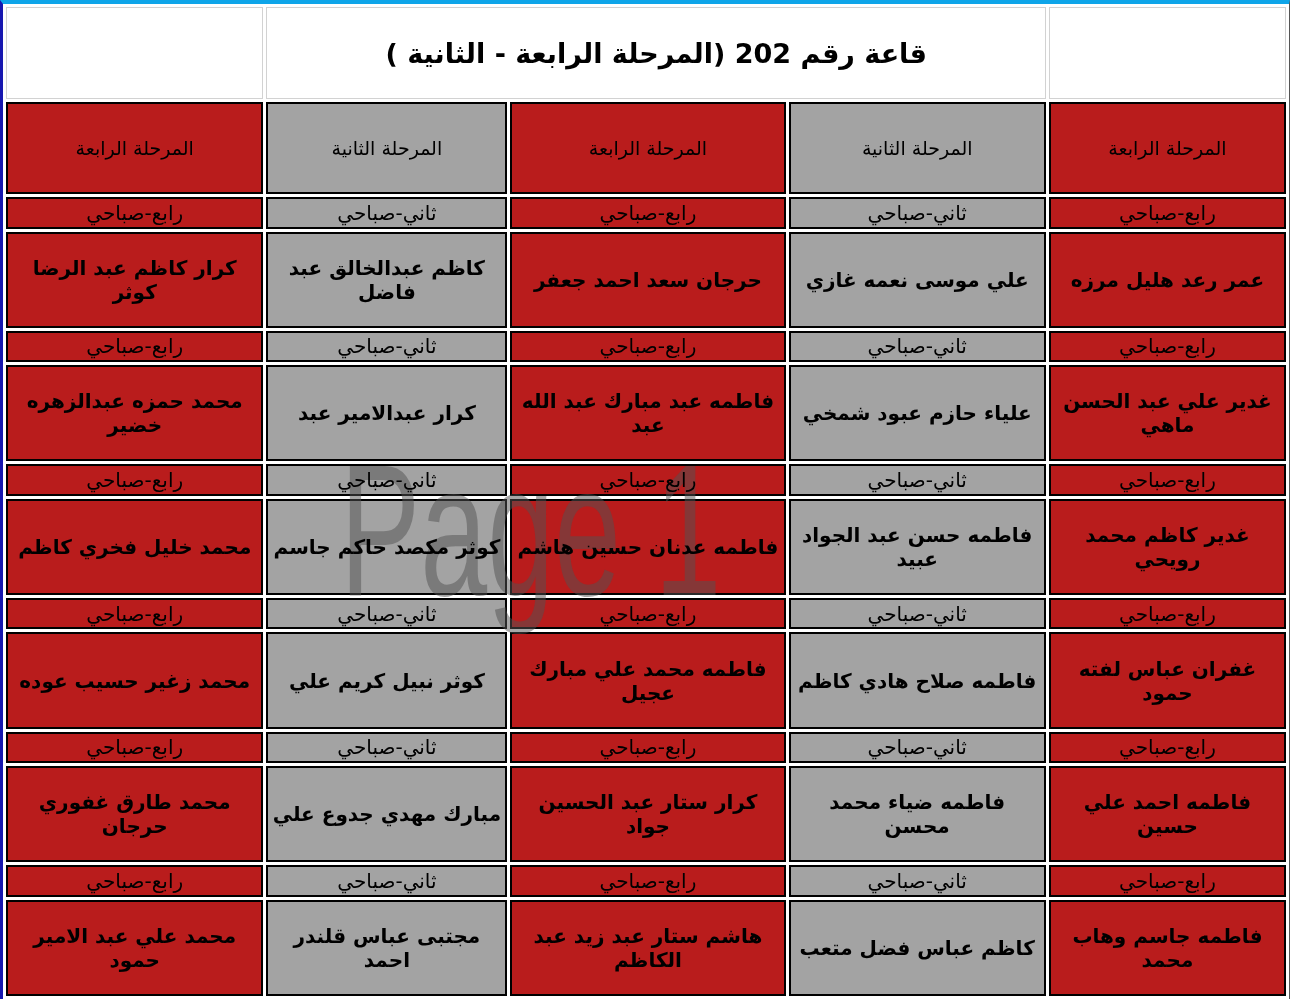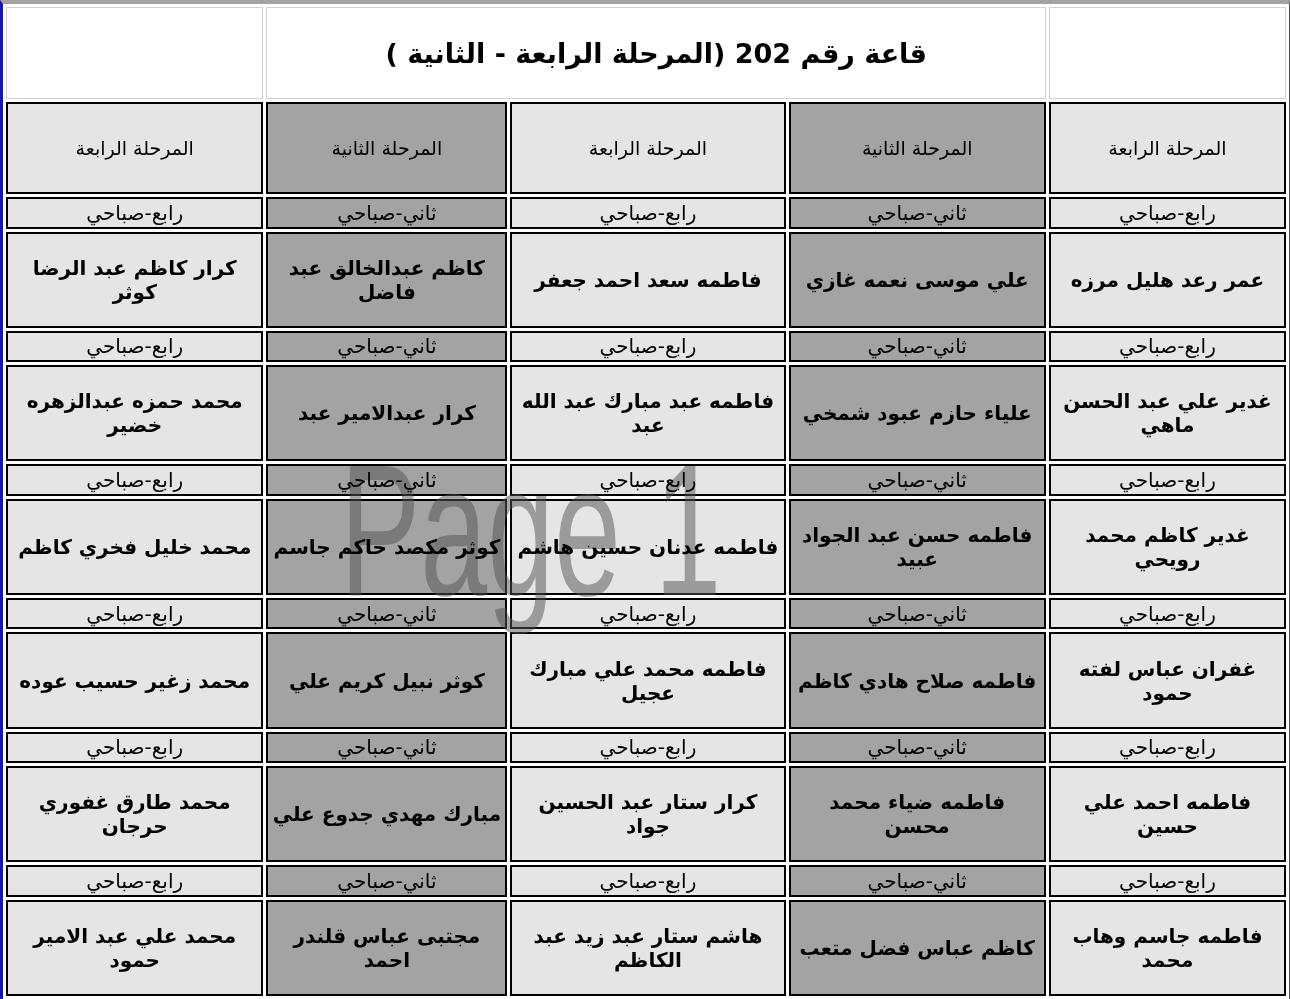--- a/index.html
+++ b/index.html
@@ -2,41 +2,41 @@
 <html lang="ar" dir="rtl"><head>
 <meta charset="utf-8">
 <style>
   html,body{margin:0;padding:0;background:#ffffff;}
   body{font-family:"DejaVu Sans","Liberation Sans",sans-serif;}
   .page{
     position:relative;
     width:1290px;height:999px;
     box-sizing:border-box;
     background:#ffffff;
-    border-top:4px solid #a3a3a3;
+    border-top:4px solid #0ea5e9;
     border-left:3px solid #1717b0;   
     border-right:1px solid #555;
     overflow:hidden;
   }
   table.hall{
     width:100%;height:100%;
     border-collapse:separate;
     border-spacing:3px;
     table-layout:fixed;
   }
   td{
     text-align:center;
     vertical-align:middle;
     padding:1px 3px;
     overflow:hidden;
     box-sizing:border-box;
   }
   td.cell{border:2px solid #000;}
   td.hd{border:1px solid #d2d2d2;background:#ffffff;}
-  .blue{background:#e5e5e5;}
+  .blue{background:#b91c1c;}
   .green{background:#a3a3a3;}
   .title-cell span{font-weight:bold;font-size:27px;color:#000;}
   .stage-row td{height:88px;}
   .stage-row span{font-size:19px;color:#000;}
   .session-row td{height:21px;font-size:20px;color:#000;}
   .name-row td{height:92px;}
   .name-row span{font-weight:bold;font-size:20px;color:#000;}
   .header-row td{height:88px;}
   
   td span{position:relative;z-index:2;display:inline-block;}
@@ -89,21 +89,21 @@
     <tr class="session-row">
       <td class="cell blue"><span>رابع-صباحي</span></td>
       <td class="cell green"><span>ثاني-صباحي</span></td>
       <td class="cell blue"><span>رابع-صباحي</span></td>
       <td class="cell green"><span>ثاني-صباحي</span></td>
       <td class="cell blue"><span>رابع-صباحي</span></td>
     </tr>
     <tr class="name-row">
       <td class="cell blue"><span>عمر رعد هليل مرزه</span></td>
       <td class="cell green"><span>علي موسى نعمه غازي</span></td>
-      <td class="cell blue"><span>فاطمه سعد احمد جعفر</span></td>
+      <td class="cell blue"><span>حرجان سعد احمد جعفر</span></td>
       <td class="cell green"><span>كاظم عبدالخالق عبد فاضل</span></td>
       <td class="cell blue"><span>كرار كاظم عبد الرضا كوثر</span></td>
     </tr>
 
     <tr class="session-row">
       <td class="cell blue"><span>رابع-صباحي</span></td>
       <td class="cell green"><span>ثاني-صباحي</span></td>
       <td class="cell blue"><span>رابع-صباحي</span></td>
       <td class="cell green"><span>ثاني-صباحي</span></td>
       <td class="cell blue"><span>رابع-صباحي</span></td>

